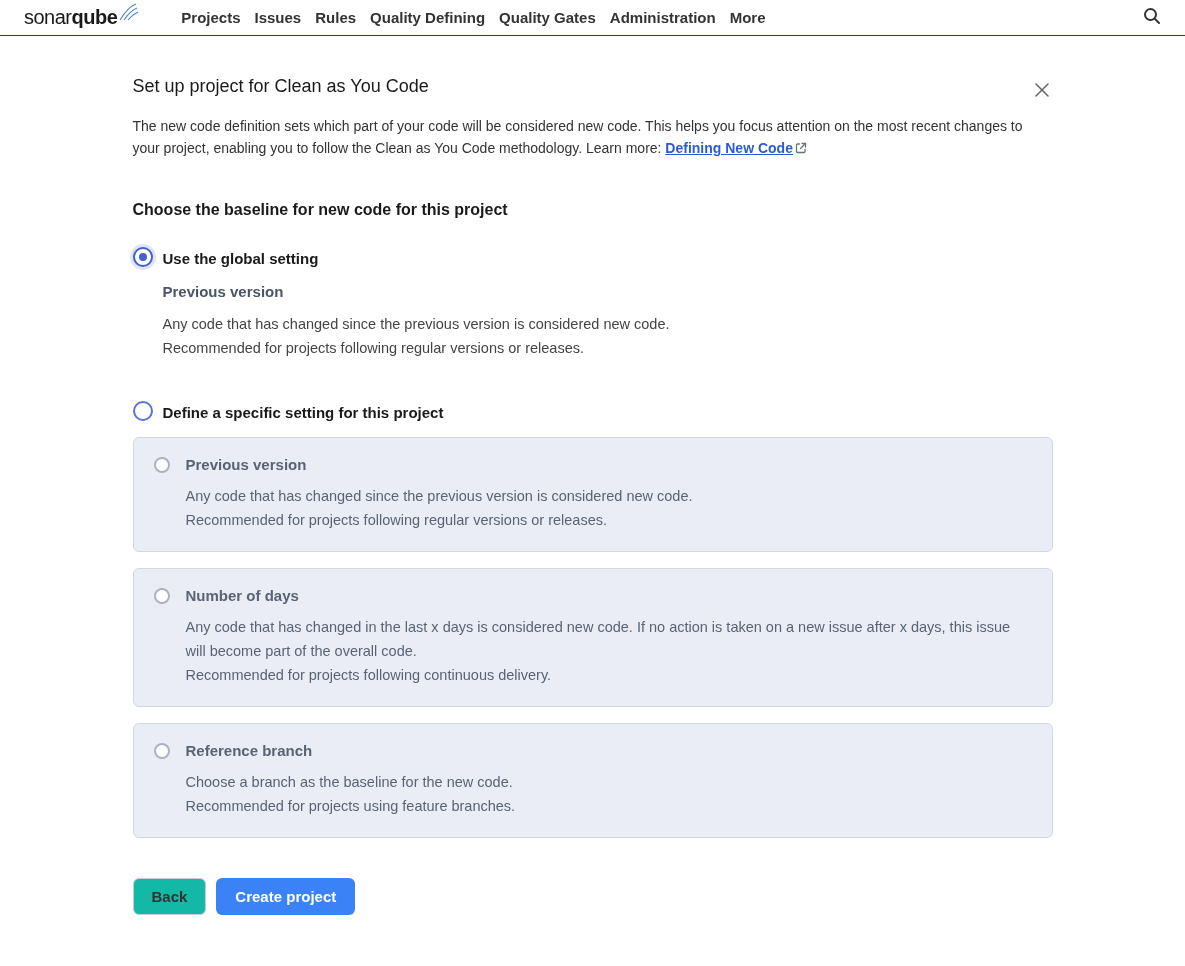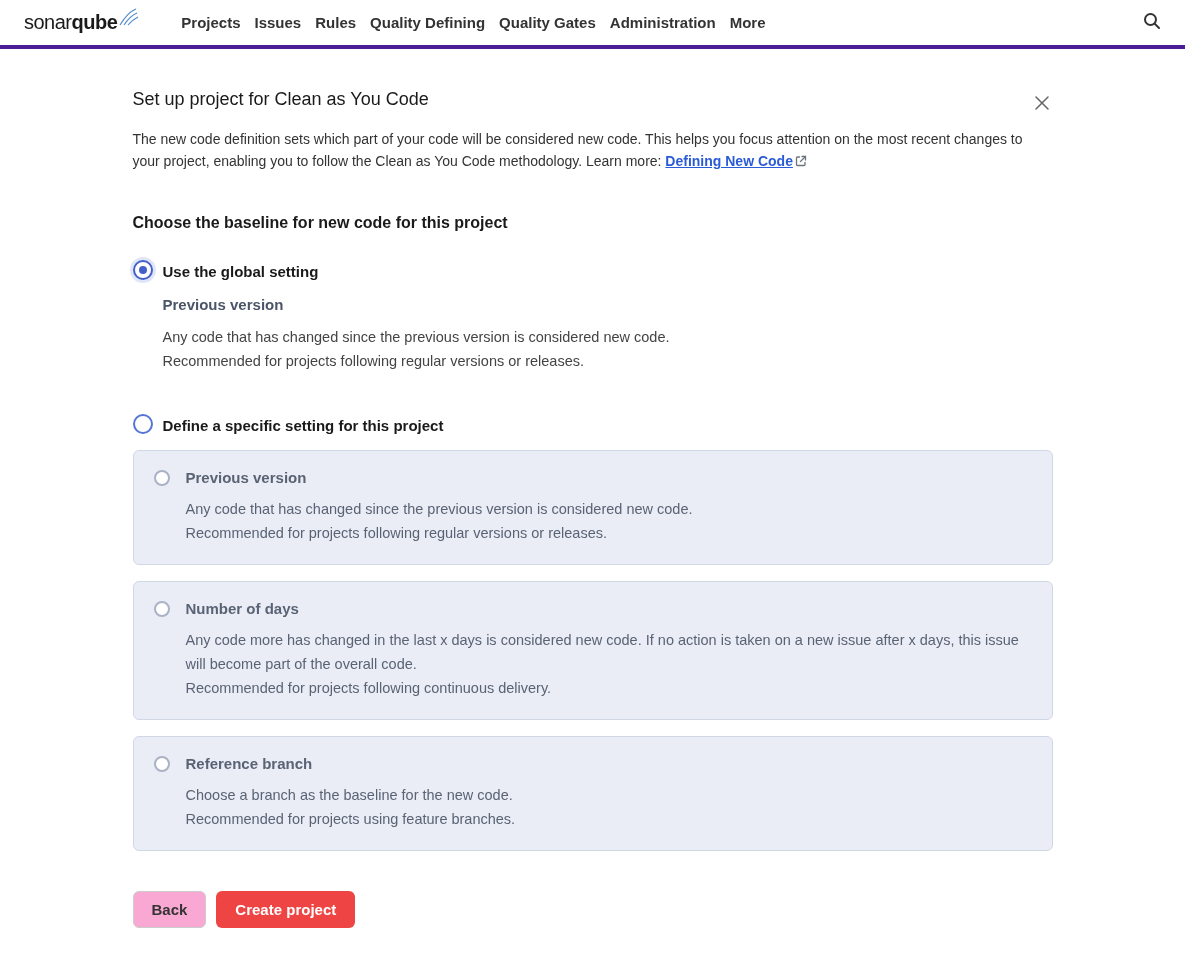--- a/index.html
+++ b/index.html
@@ -9,22 +9,22 @@
     }
     body {
       font-family: -apple-system, BlinkMacSystemFont, "Segoe UI", Helvetica, Arial, sans-serif;
       color: #333;
       background: #fff;
     }
     .nav {
       display: flex;
       align-items: center;
       padding: 16px 24px;
-      height: 49px;
-      border-bottom: 4px solid #4c1d95;
+      height: 36px;
+      border-bottom: 1px solid #4c1d95;
     }
     .logo {
       display: flex;
       align-items: center;
       margin-right: 40px;
     }
     .logo-text {
       font-size: 20px;
       font-weight: 400;
       letter-spacing: -0.5px;
@@ -199,26 +199,26 @@
     }
     .btn {
       font-size: 15px;
       font-weight: 600;
       padding: 9px 18px;
       border-radius: 6px;
       cursor: pointer;
       border: 1px solid transparent;
     }
     .btn-secondary {
-      background: #f9a8d4;
+      background: #14b8a6;
       color: #333;
       border-color: #ccc;
     }
     .btn-primary {
-      background: #ef4444;
+      background: #3b82f6;
       color: #fff;
     }
   </style>
 </head>
 <body>
 
 <nav class="nav">
   <div class="logo">
     <span class="logo-text"><span>sonar</span><span class="bold">qube</span></span>
     <span class="logo-wave">
@@ -294,21 +294,21 @@
         <div class="card-title">Previous version</div>
         <div class="card-line">Any code that has changed since the previous version is considered new code.</div>
         <div class="card-line">Recommended for projects following regular versions or releases.</div>
       </div>
     </div>
 
     <div class="option-card">
       <span class="card-radio"></span>
       <div class="card-content">
         <div class="card-title">Number of days</div>
-        <div class="card-line">Any code more has changed in the last x days is considered new code. If no action is taken on a new issue after x days, this issue will become part of the overall code.</div>
+        <div class="card-line">Any code that has changed in the last x days is considered new code. If no action is taken on a new issue after x days, this issue will become part of the overall code.</div>
         <div class="card-line">Recommended for projects following continuous delivery.</div>
       </div>
     </div>
 
     <div class="option-card">
       <span class="card-radio"></span>
       <div class="card-content">
         <div class="card-title">Reference branch</div>
         <div class="card-line">Choose a branch as the baseline for the new code.</div>
         <div class="card-line">Recommended for projects using feature branches.</div>

